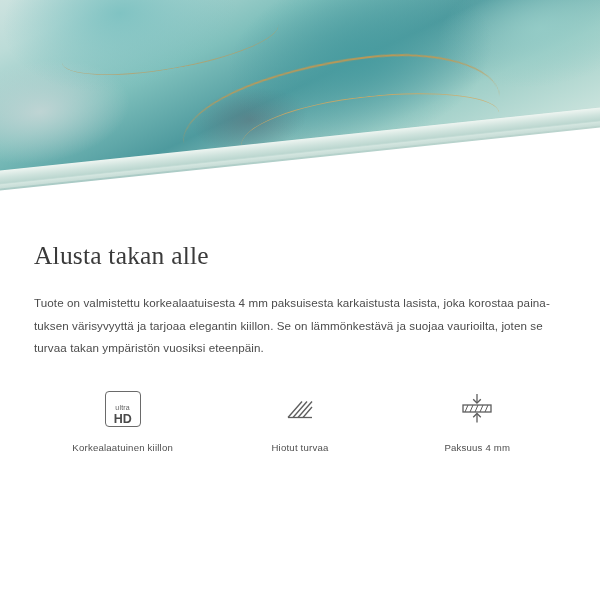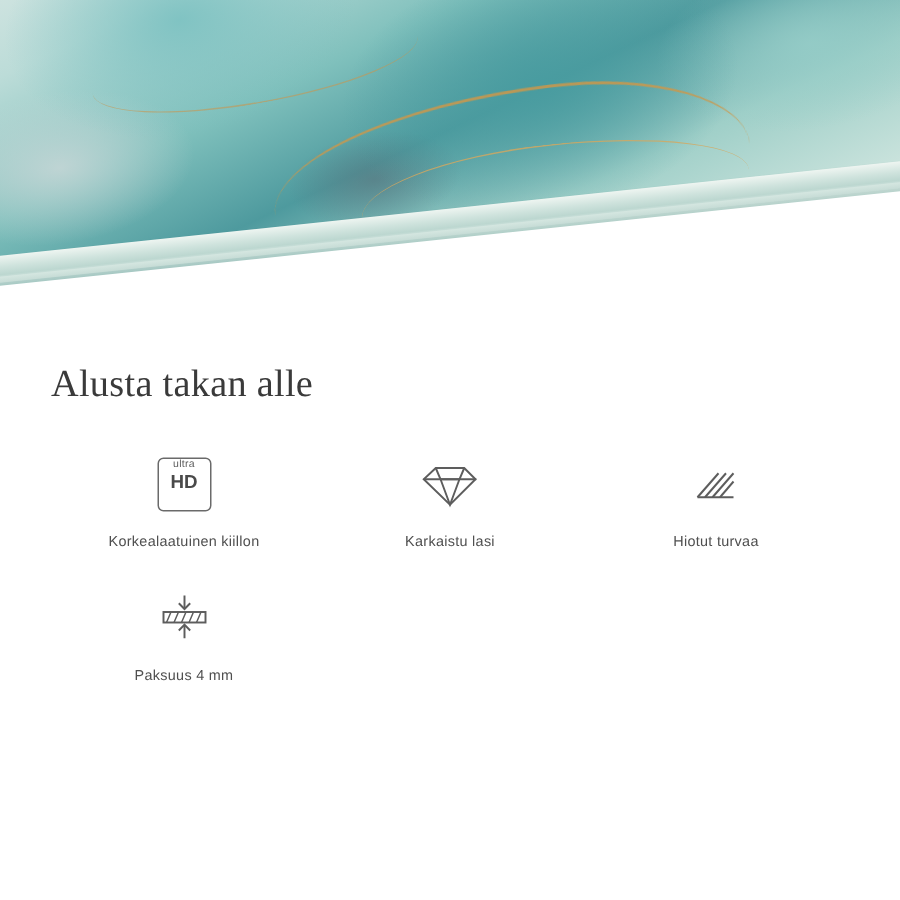--- a/index.html
+++ b/index.html
@@ -175,21 +175,21 @@
     letter-spacing: 0.2px;
   }
   .ultrahd {
     width: 34px;
     height: 34px;
     border: 1.4px solid #6a6a6a;
     border-radius: 4px;
     display: flex;
     flex-direction: column;
     align-items: center;
-    justify-content: flex-start;
+    justify-content: flex-end;
     line-height: 1;
   }
   .ultrahd .u-top {
     font-size: 7px;
     color: #5d5d5d;
     letter-spacing: 0.2px;
   }
   .ultrahd .u-bot {
     font-size: 12.5px;
     font-weight: bold;
@@ -214,46 +214,36 @@
     <span class="sparkle s2">✦</span>
     <span class="sparkle s3">✦</span>
   </div>
 
   <div class="content">
 
     <h1 class="headline">
       <span>Alusta takan alle</span>
     </h1>
 
+    <p class="body-copy">Tuote on valmistettu korkealaatuisesta 4 mm paksuisesta karkaistusta lasista, joka korostaa paina-tuksen värisyvyyttä ja tarjoaa elegantin kiillon. Se on lämmönkestävä ja suojaa vaurioilta, joten se turvaa takan ympäristön vuosiksi eteenpäin.</p>
 
     <div class="features">
 
 
       <div class="feature">
         <div class="feature-icon">
           <div class="ultrahd">
             <span class="u-top">ultra</span>
             <span class="u-bot">HD</span>
           </div>
         </div>
         <div class="feature-label">Korkealaatuinen kiillon</div>
       </div>
 
 
-      <div class="feature">
-        <div class="feature-icon">
-          <svg width="44" height="40" viewBox="0 0 44 40" fill="none" stroke="#5d5d5d" stroke-width="1.3">
-            <path d="M12.5 9h19l7.5 7.5L22 33.5 4.5 16.5 12.5 9z"></path>
-            <path d="M4.5 16.5h35"></path>
-            <path d="M12.5 9l3.2 7.5L22 33.5l6.3-17L31.5 9"></path>
-            <path d="M15.7 16.5h12.6"></path>
-          </svg>
-        </div>
-        <div class="feature-label">Karkaistu lasi</div>
-      </div>
 
       <div class="feature">
         <div class="feature-icon">
           <svg width="44" height="40" viewBox="0 0 44 40" fill="none" stroke="#5d5d5d" stroke-width="1.3">
             <path d="M10 28.5L24 12.5"></path>
             <path d="M15 28.5L29 12.5"></path>
             <path d="M20 28.5L34 12.5"></path>
             <path d="M25 28.5L34 18"></path>
             <path d="M10 28.5h24"></path>
           </svg>

